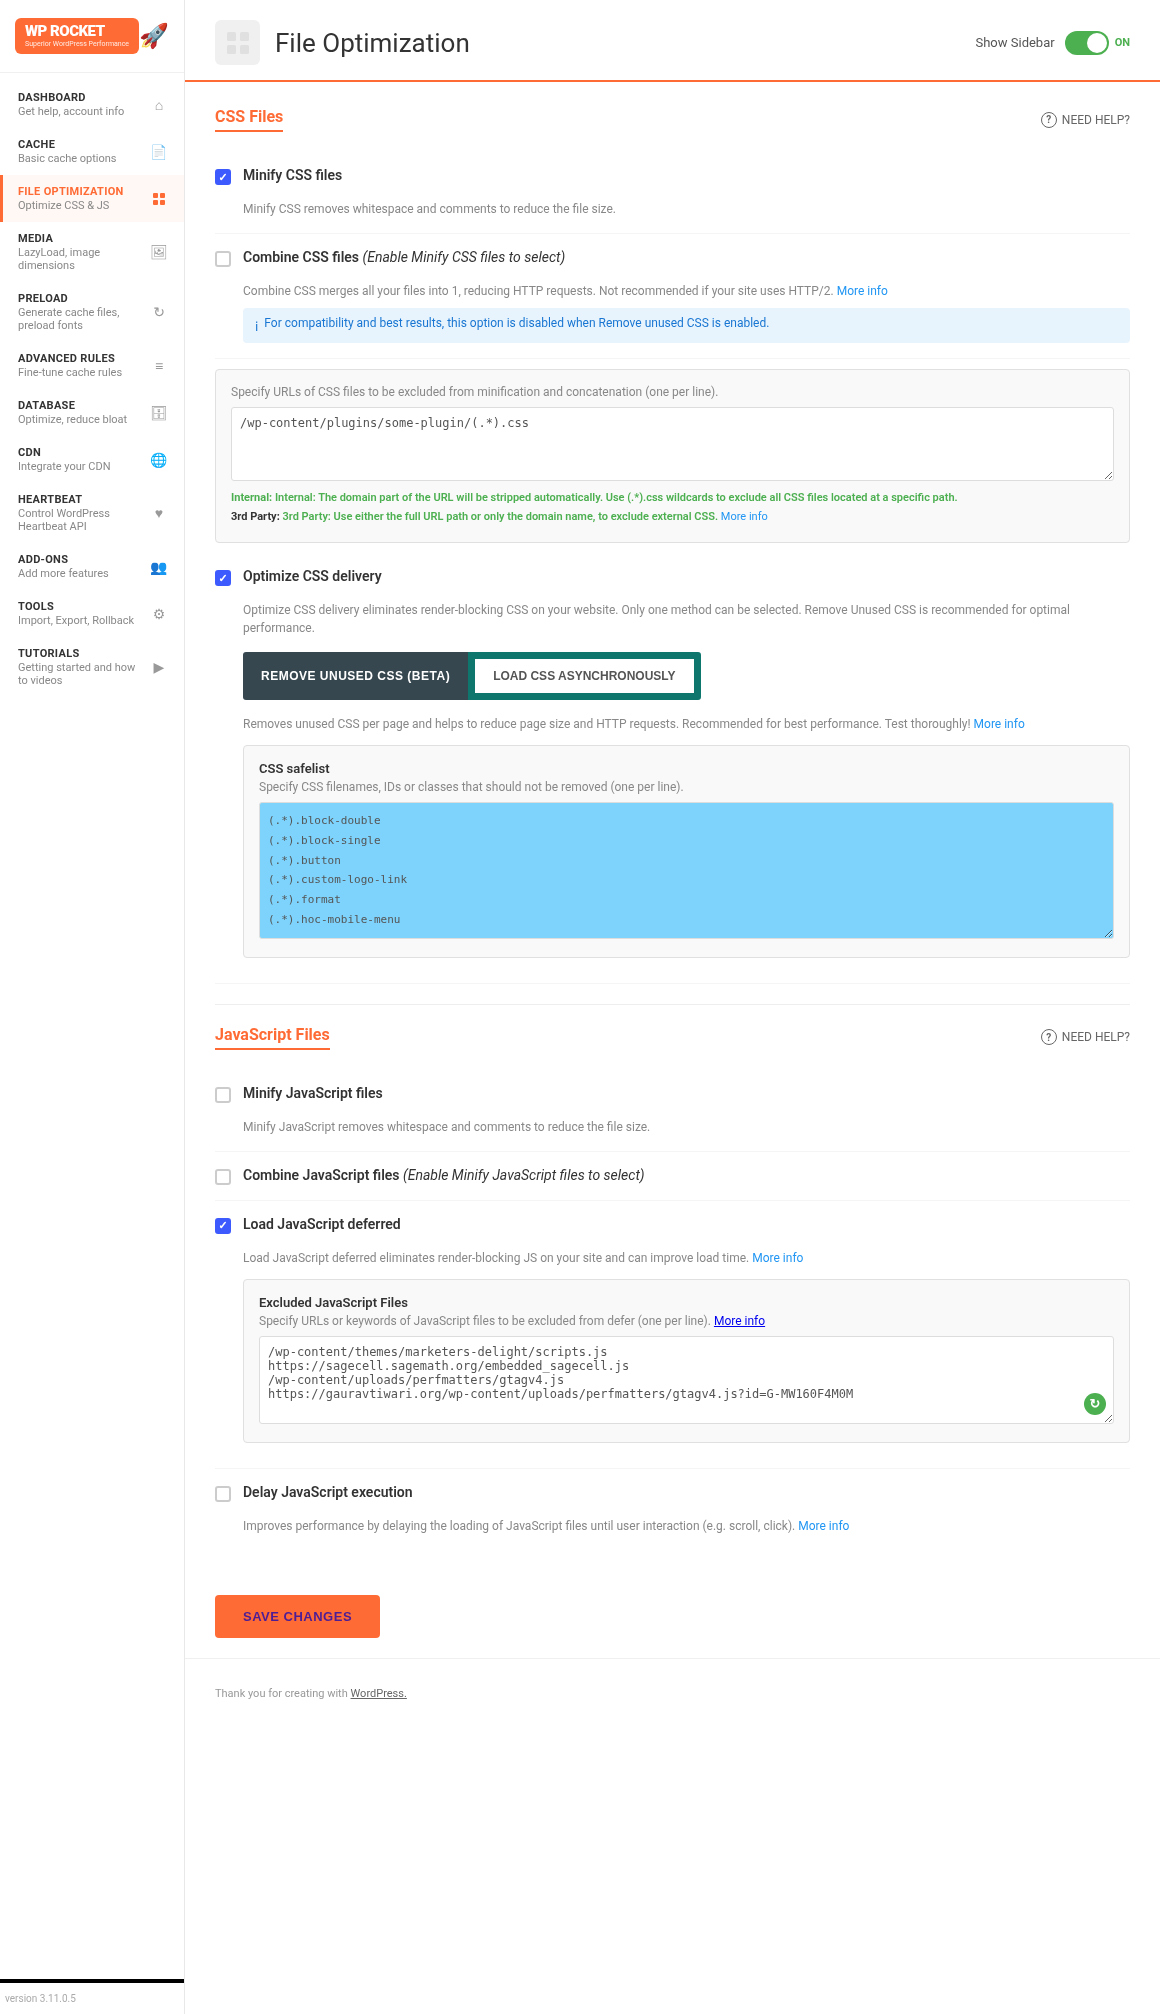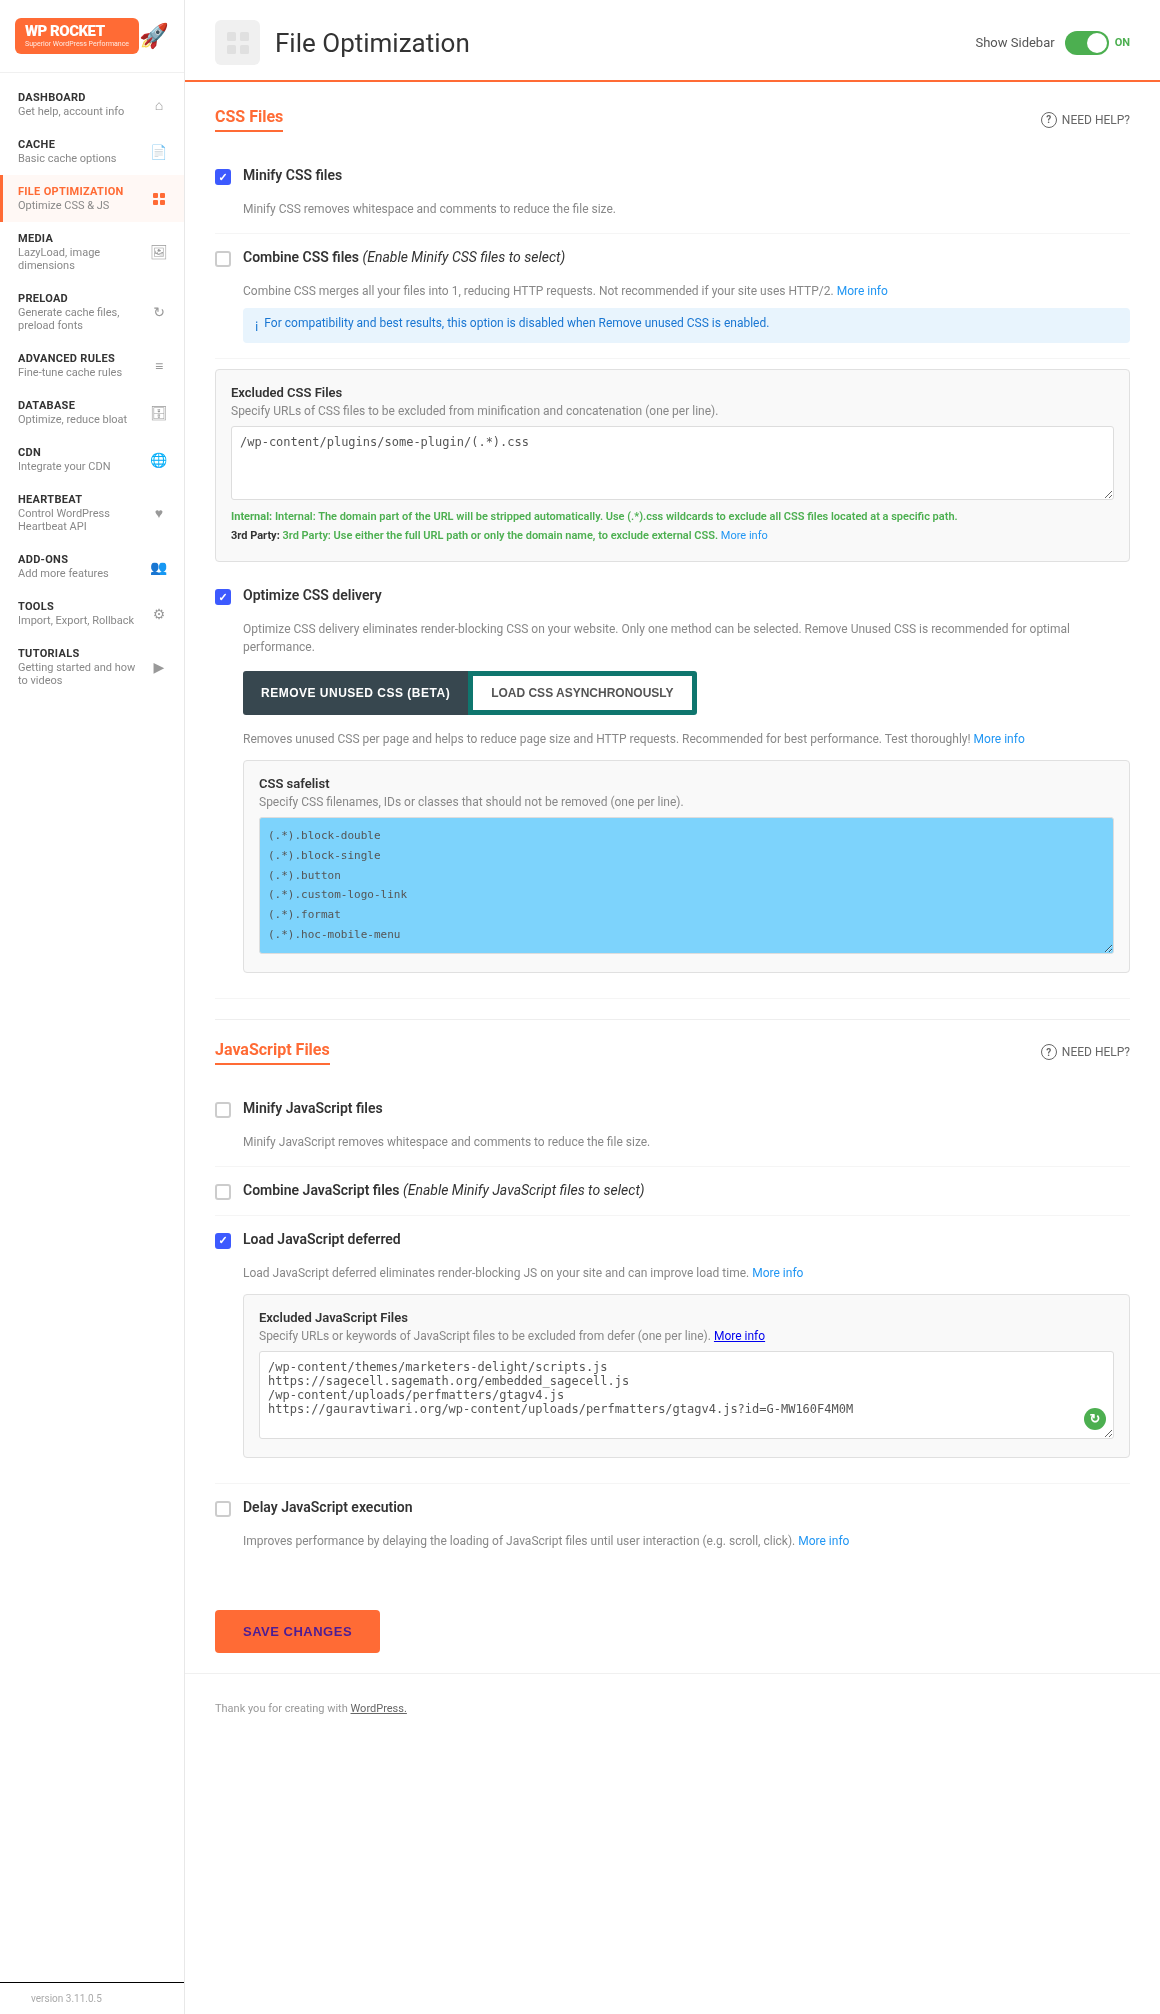--- a/index.html
+++ b/index.html
@@ -14,21 +14,21 @@
     .sidebar-nav { flex: 1; padding: 8px 0; }
     .nav-item { display: flex; align-items: center; padding: 10px 15px; cursor: pointer; border-left: 3px solid transparent; transition: background 0.2s; }
     .nav-item.active { border-left-color: #ff6b35; background: #fff8f5; }
     .nav-item-text { flex: 1; }
     .nav-item-title { font-weight: 700; font-size: 11px; color: #333; text-transform: uppercase; letter-spacing: 0.3px; }
     .nav-item.active .nav-item-title { color: #ff6b35; }
     .nav-item-sub { font-size: 11px; color: #888; margin-top: 1px; }
     .nav-item-icon { width: 20px; height: 20px; display: flex; align-items: center; justify-content: center; color: #999; font-size: 14px; margin-left: 6px; }
     .nav-item.active .nav-item-icon { color: #ff6b35; }
     
-    .sidebar-footer { padding: 10px 31px; font-size: 10px; color: #aaa; border-top: 1px solid #000000; }
+    .sidebar-footer { padding: 10px 5px; font-size: 10px; color: #aaa; border-top: 4px solid #000000; }
     
     
     .main-content { flex: 1; background: #fff; }
     
     
     .page-header { display: flex; align-items: center; padding: 20px 30px 15px; border-bottom: 2px solid #ff6b35; background: #fff; }
     .page-header-icon { width: 45px; height: 45px; background: #f0f0f0; border-radius: 6px; display: flex; align-items: center; justify-content: center; margin-right: 15px; font-size: 22px; }
     .page-title { font-size: 26px; font-weight: 400; color: #333; flex: 1; }
     .show-sidebar-label { font-size: 13px; color: #555; margin-right: 10px; }
     .toggle-switch { display: inline-flex; align-items: center; gap: 6px; }
@@ -68,21 +68,21 @@
     .field-sub { font-size: 12px; color: #888; margin-bottom: 8px; }
     .field-textarea { width: 100%; border: 1px solid #ddd; border-radius: 3px; padding: 8px; font-size: 12px; font-family: monospace; color: #555; resize: vertical; background: #fff; min-height: 70px; }
     .field-hint { font-size: 11px; color: #4caf50; margin-top: 6px; line-height: 1.5; }
     .field-hint-part { margin-bottom: 2px; }
     .field-hint-part span { color: #4caf50; font-weight: 600; }
     .field-hint a { color: #2196f3; text-decoration: none; }
     
     
     .btn-group { display: flex; margin: 15px 0; }
     .btn-primary-dark { background: #37474f; color: #fff; border: none; padding: 10px 18px; font-size: 12px; font-weight: 700; cursor: pointer; border-radius: 3px 0 0 3px; text-transform: uppercase; letter-spacing: 0.5px; }
-    .btn-secondary-outline { background: #fff; color: #555; border: 5px solid #0f766e; padding: 10px 18px; font-size: 12px; font-weight: 600; cursor: pointer; border-radius: 0 3px 3px 0; }
+    .btn-secondary-outline { background: #fff; color: #555; border: 7px solid #0f766e; padding: 10px 18px; font-size: 12px; font-weight: 600; cursor: pointer; border-radius: 0 3px 3px 0; }
     .btn-desc { font-size: 12px; color: #888; line-height: 1.5; margin-bottom: 10px; }
     .btn-desc a { color: #2196f3; text-decoration: none; }
     
     
     .safelist-area { border: 1px solid #ddd; border-radius: 3px; padding: 8px; font-size: 11px; font-family: monospace; color: #555; background: #7dd3fc; min-height: 100px; width: 100%; line-height: 1.8; }
     
     
     .section-divider { border: none; border-top: 1px solid #eee; margin: 20px 0; }
     
     
@@ -272,21 +272,20 @@
             <span>Combine CSS merges all your files into 1, reducing HTTP requests. Not recommended if your site uses HTTP/2.</span> <a href="#">More info</a>
           </div>
           <div class="info-box">
             <span class="info-icon">ℹ</span>
             <span>For compatibility and best results, this option is disabled when Remove unused CSS is enabled.</span>
           </div>
         </div>
       </div>
 
       <div class="field-group">
-        <div class="field-label">Excluded CSS Files</div>
         <div class="field-sub">Specify URLs of CSS files to be excluded from minification and concatenation (one per line).</div>
         <textarea class="field-textarea" rows="4" style="">/wp-content/plugins/some-plugin/(.*).css</textarea>
         <div class="field-hint">
           <div class="field-hint-part">
             <span style="color:#4caf50; font-weight:700;">Internal:</span> <span style="color:#4caf50;">Internal: The domain part of the URL will be stripped automatically. Use (.*).css wildcards to exclude all CSS files located at a specific path.</span>
           </div>
           <div class="field-hint-part" style="color:#333;">
             <span style="font-weight:700; color:#333;">3rd Party:</span> <span>3rd Party: Use either the full URL path or only the domain name, to exclude external CSS.</span> <a href="#">More info</a>
           </div>
         </div>

